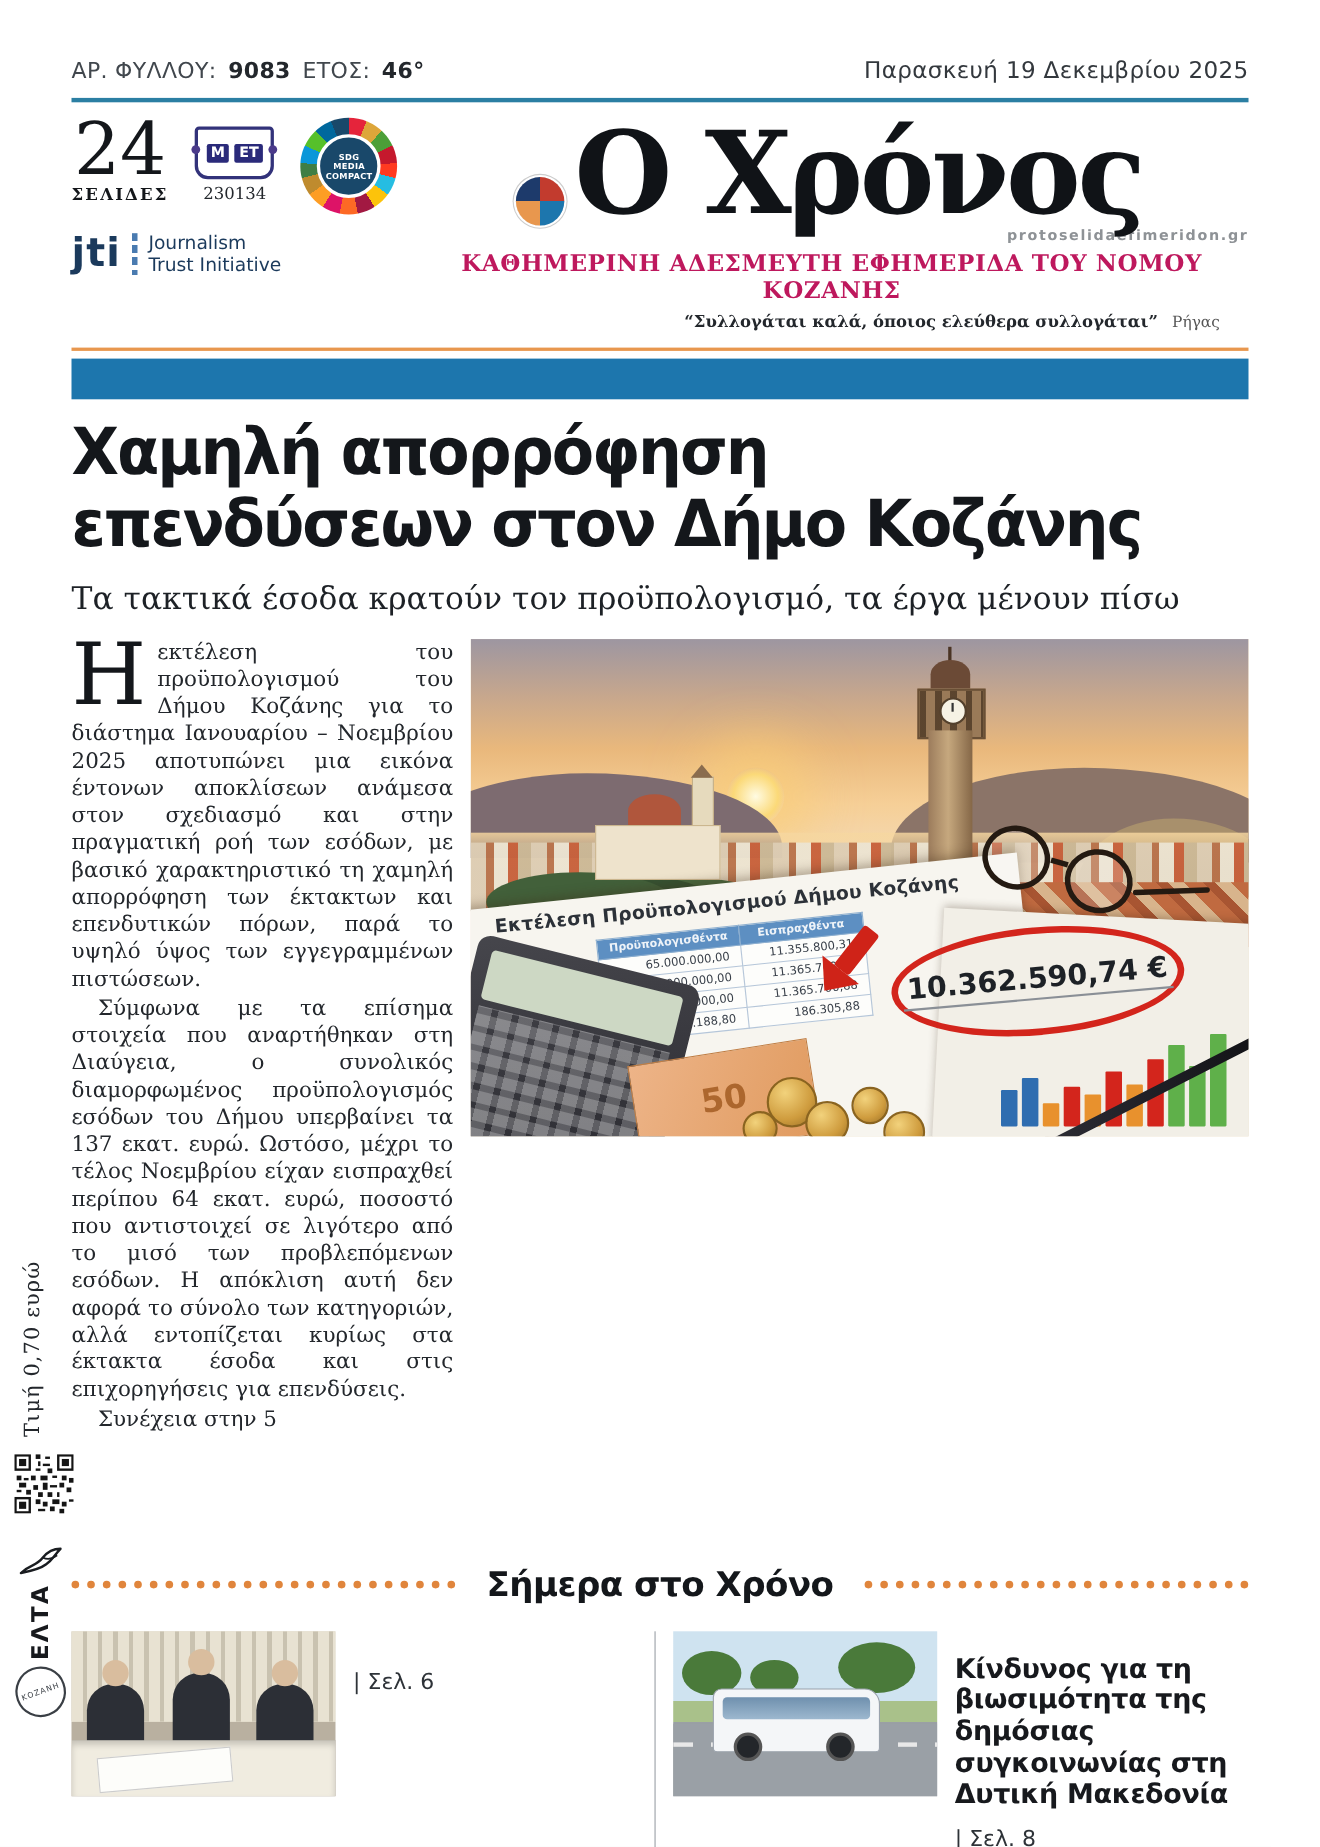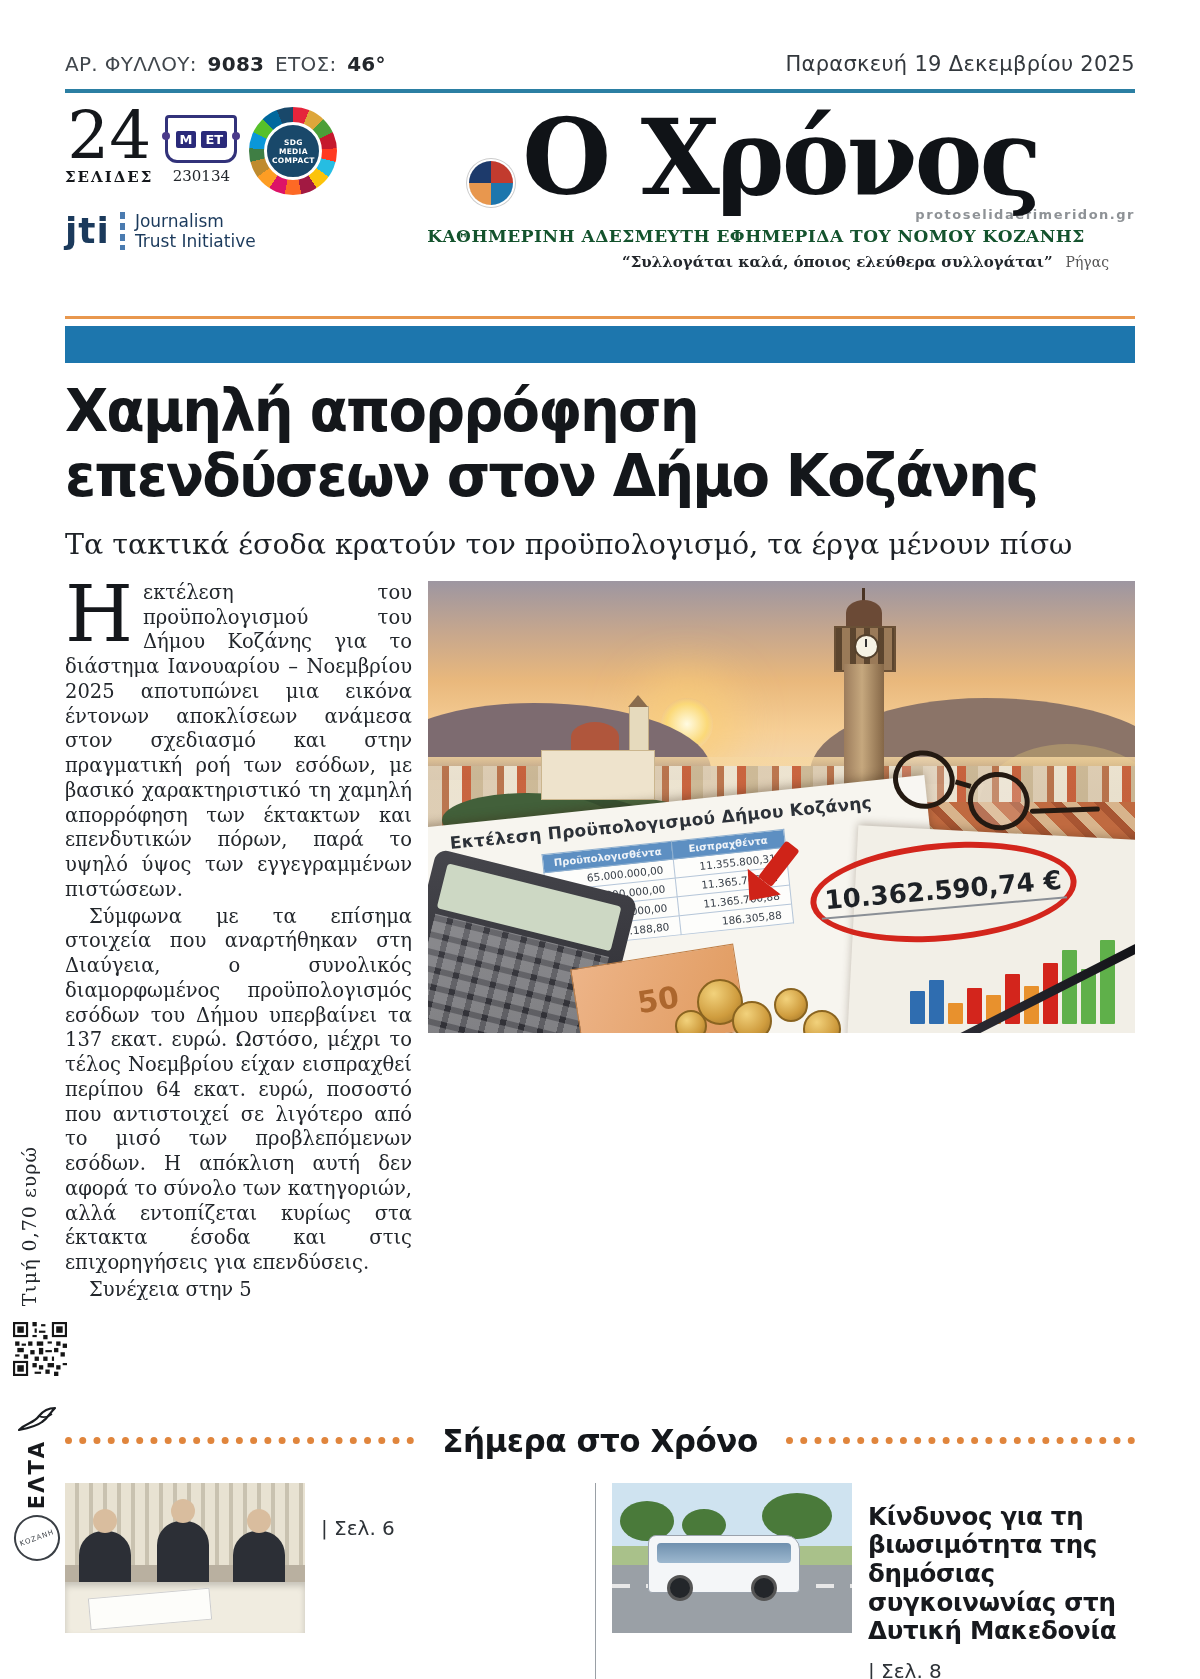--- a/index.html
+++ b/index.html
@@ -9,21 +9,21 @@
   
   .topbar{display:flex;justify-content:space-between;align-items:flex-end;padding:52px 65px 0;
           font-size:20px;color:#41474d;letter-spacing:.3px;}
   .topbar .strong{font-weight:bold;color:#23272c;margin:0 4px;}
   .topbar .date{font-size:21px;color:#33383d;}
   .rule-teal{margin:13px 65px 0;height:4px;background:#2b7fa3;}
 
   
   .masthead{position:relative;margin:12px 65px 0;height:198px;}
   .badges{position:absolute;left:0;top:2px;width:305px;}
-  .badges-row{display:flex;align-items:flex-start;gap:12px;}
+  .badges-row{display:flex;align-items:flex-start;gap:24px;}
   .pages{text-align:center;}
   .pages-num{font-family:"DejaVu Serif",serif;font-size:66px;line-height:.88;color:#14171b;}
   .pages-label{font-family:"DejaVu Serif",serif;font-size:15px;font-weight:bold;letter-spacing:2px;margin-top:3px;color:#14171b;}
   .met{text-align:center;margin-top:8px;}
   .met-book{width:66px;height:42px;border:3px solid #32327a;border-radius:4px 4px 12px 12px;background:#fff;
             display:flex;align-items:center;justify-content:center;gap:5px;position:relative;}
   .met-book:before,.met-book:after{content:"";position:absolute;top:14px;width:8px;height:8px;border-radius:50%;background:#4a3a8a;}
   .met-book:before{left:-6px}.met-book:after{right:-6px}
   .met-badge{background:#2a2a7a;color:#fff;font-weight:bold;font-size:13px;padding:1px 4px;border-radius:2px;}
   .met-code{font-family:"DejaVu Serif",serif;font-size:15px;margin-top:4px;color:#23272c;}
@@ -40,21 +40,21 @@
   .jti-name{font-size:17px;line-height:1.18;}
 
   .title-area{margin-left:312px;text-align:center;position:relative;}
   .title-row{display:flex;align-items:center;justify-content:center;}
   .title-logo{width:44px;height:44px;border-radius:50%;flex:none;margin-right:4px;margin-top:50px;
               background:conic-gradient(#c23b2e 0 25%,#1d76ad 0 50%,#e8974e 0 75%,#1d3a6b 0 100%);
               box-shadow:0 0 0 2px #fff,0 0 0 3px #ccc;}
   .np-title{font-family:"DejaVu Serif",serif;font-size:104px;font-weight:bold;color:#101317;line-height:1.02;
             margin:0;letter-spacing:-3px;display:inline-block;transform:scaleX(.98);}
   .watermark{text-align:right;color:#8e9296;font-weight:bold;font-size:13px;letter-spacing:1.5px;margin-top:-4px;}
-  .np-subtitle{font-family:"DejaVu Serif",serif;font-weight:bold;font-size:17px;color:#14532d;margin-top:4px;letter-spacing:.5px;}
+  .np-subtitle{font-family:"DejaVu Serif",serif;font-weight:bold;font-size:21px;color:#be185d;margin-top:4px;letter-spacing:.5px;}
   .np-quote{font-family:"DejaVu Serif",serif;font-size:15px;margin-top:7px;text-align:right;padding-right:26px;color:#23272c;}
   .np-quote .q{font-weight:bold;}
   .np-quote .author{color:#555;font-size:14px;margin-left:8px;}
 
   
   .rule-orange{margin:13px 65px 0;height:3px;background:#e8974e;}
   .bar-blue{margin:7px 65px 0;height:37px;background:#1d76ad;}
   .headline{margin:16px 65px 0;font-weight:bold;font-size:59px;line-height:1.1;letter-spacing:-2px;color:#14171b;}
   .headline .hl{display:inline-block;transform:scaleX(.95);transform-origin:left;white-space:nowrap;}
   .subheadline{margin:19px 65px 0;font-family:"DejaVu Serif",serif;font-size:28.5px;color:#1d2126;}

